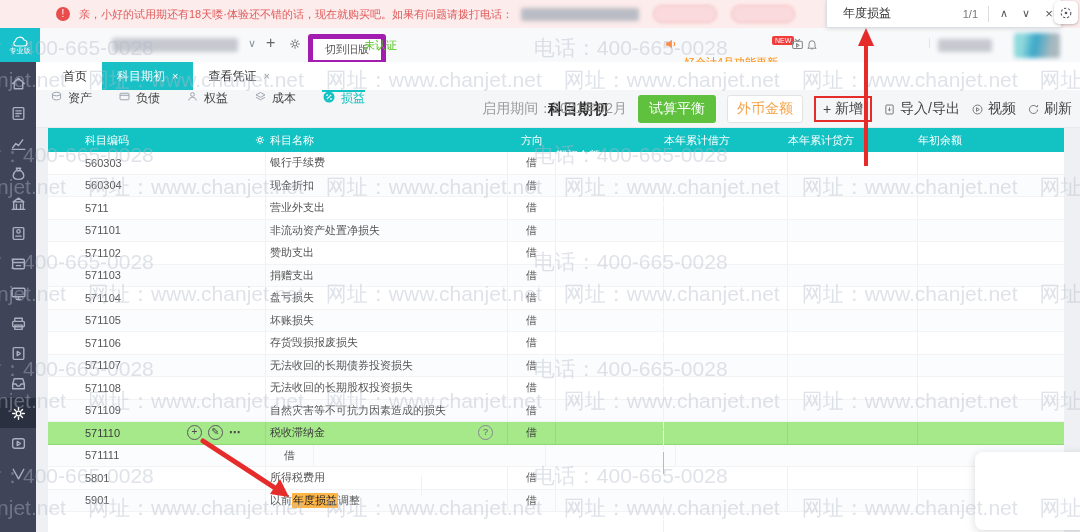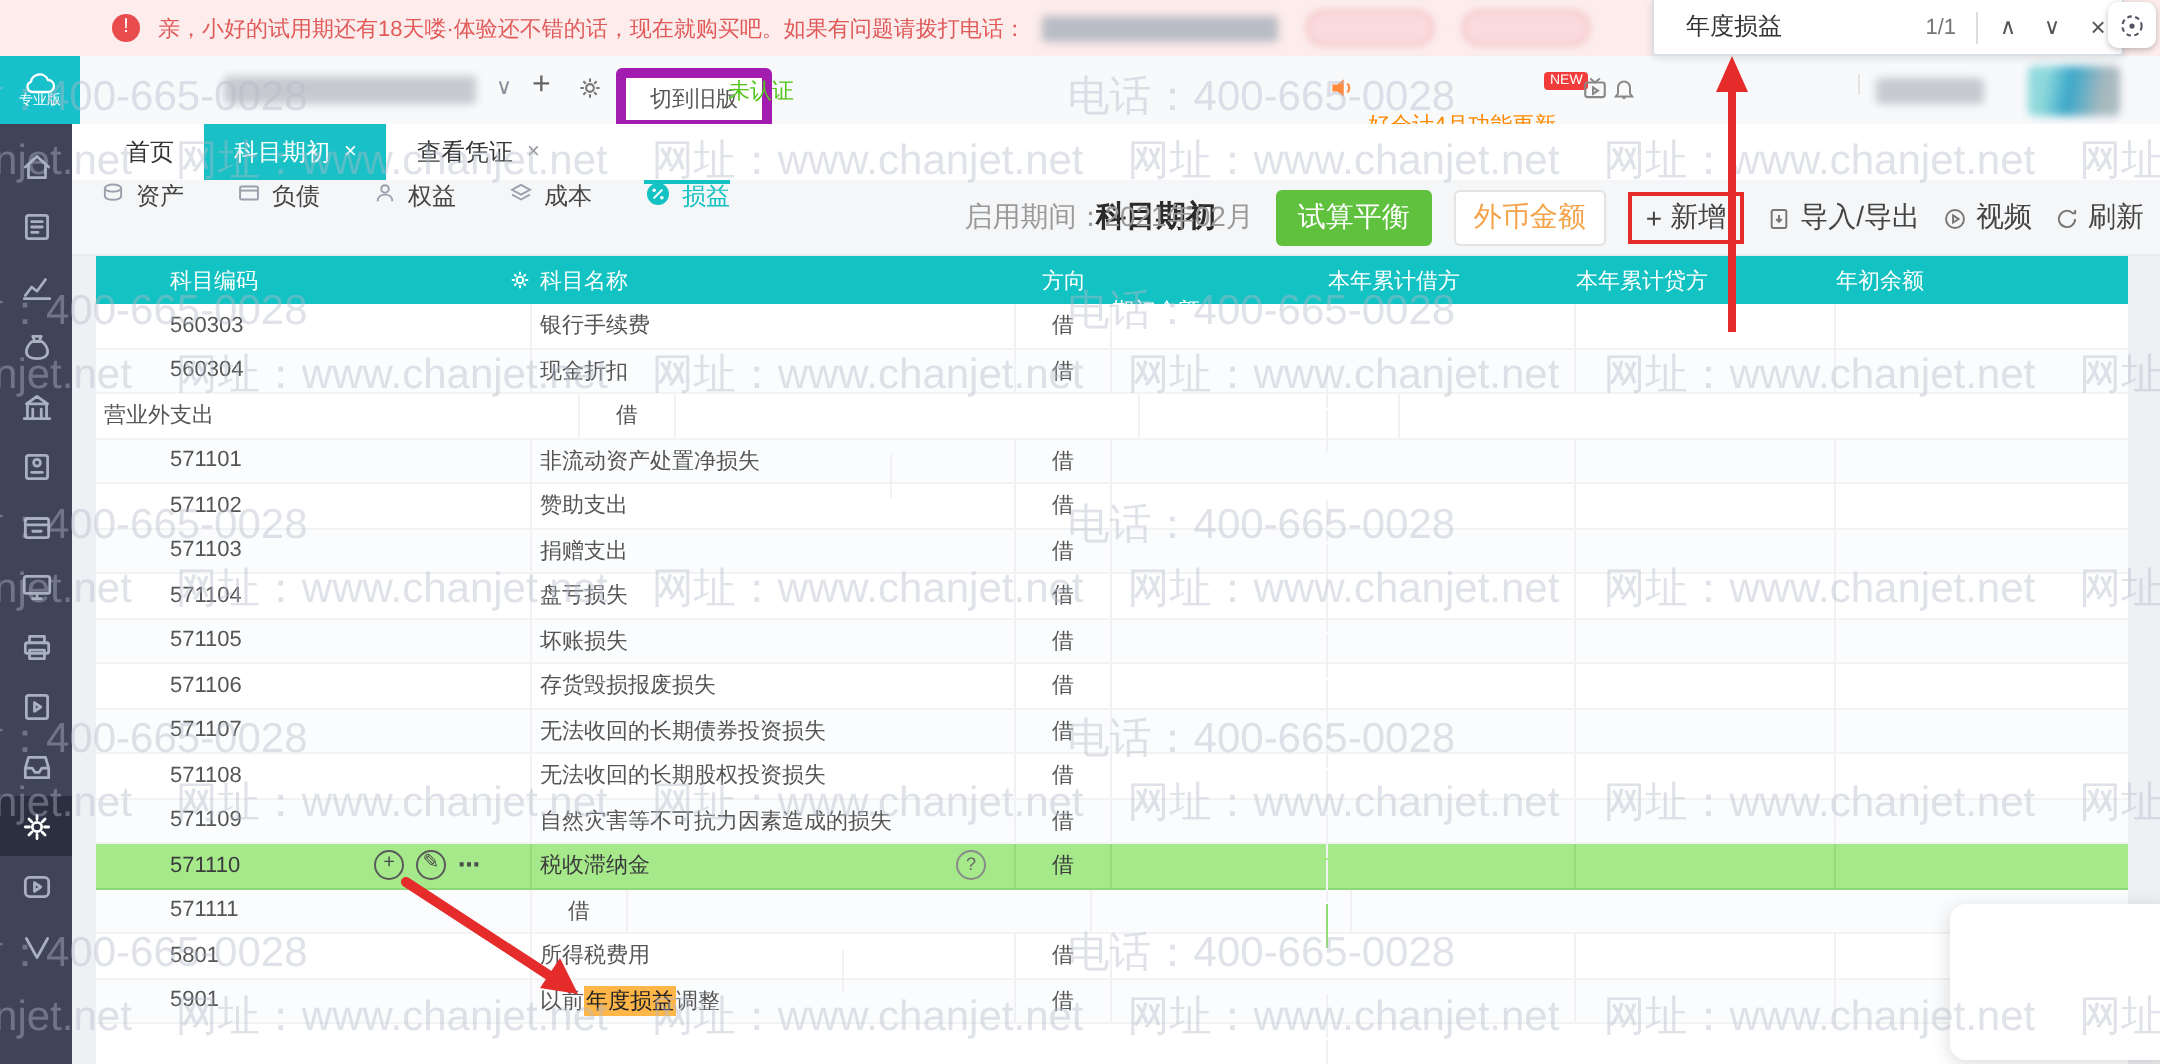--- a/index.html
+++ b/index.html
@@ -384,20 +384,23 @@
             <span>560304</span>
           </div>
           <div class="tc c1">现金折扣</div>
           <div class="tc c2">借</div>
           <div class="tc c3"></div>
           <div class="tc c4"></div>
           <div class="tc c5"></div>
           <div class="tc c6"></div>
         </div>
         <div class="trow">
+          <div class="tc c0">
+            <span>5711</span>
+          </div>
           <div class="tc c1">营业外支出</div>
           <div class="tc c2">借</div>
           <div class="tc c3"></div>
           <div class="tc c4"></div>
           <div class="tc c5"></div>
           <div class="tc c6"></div>
         </div>
         <div class="trow even">
           <div class="tc c0">
             <span>571101</span>

